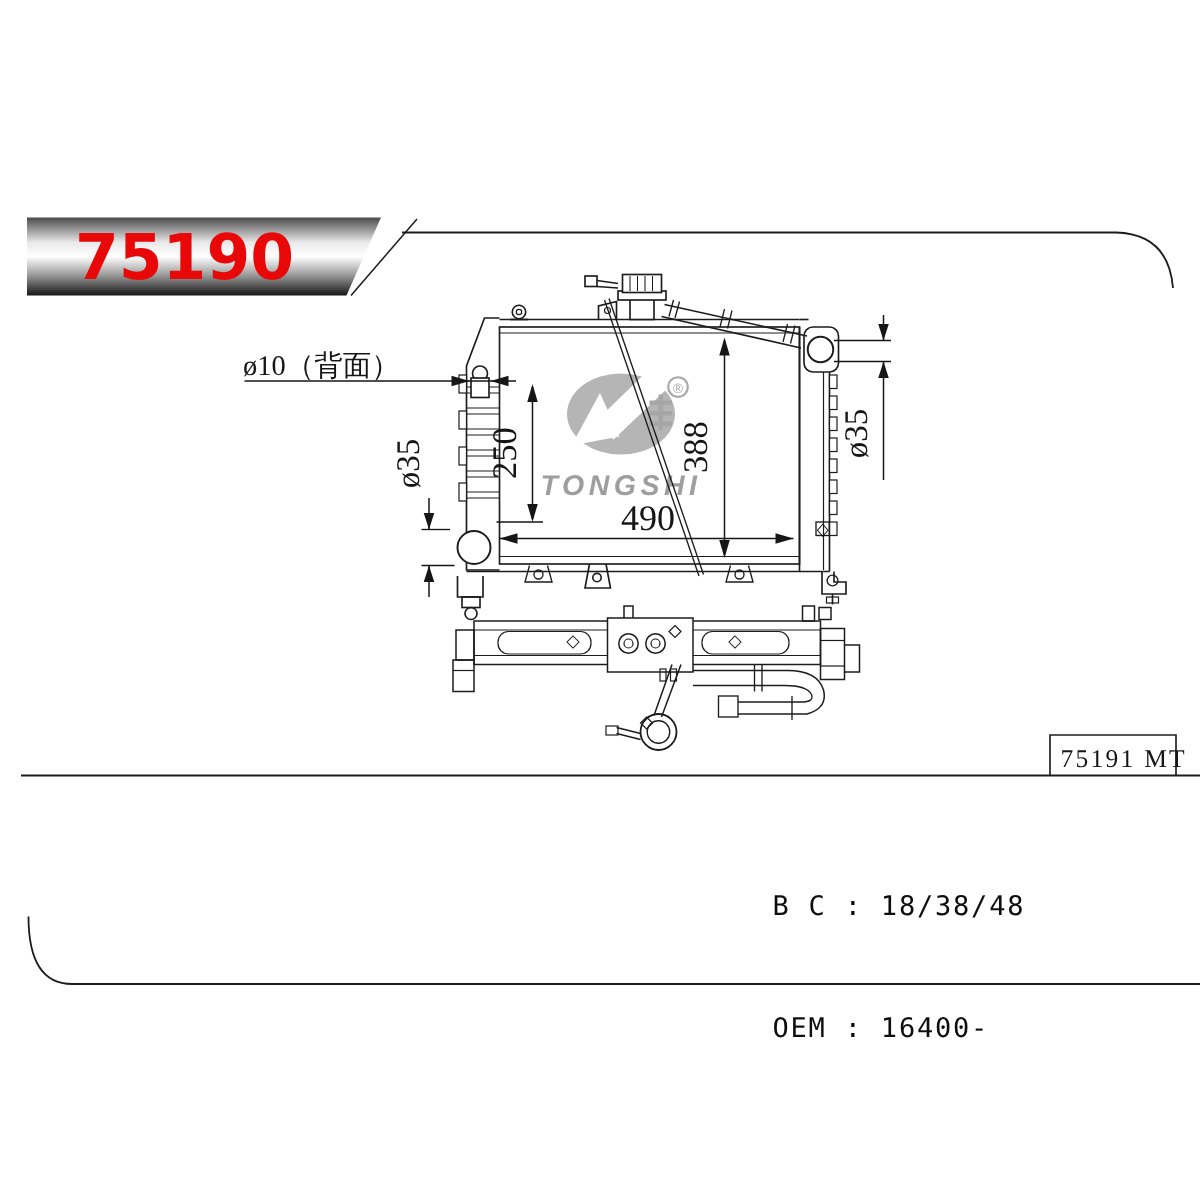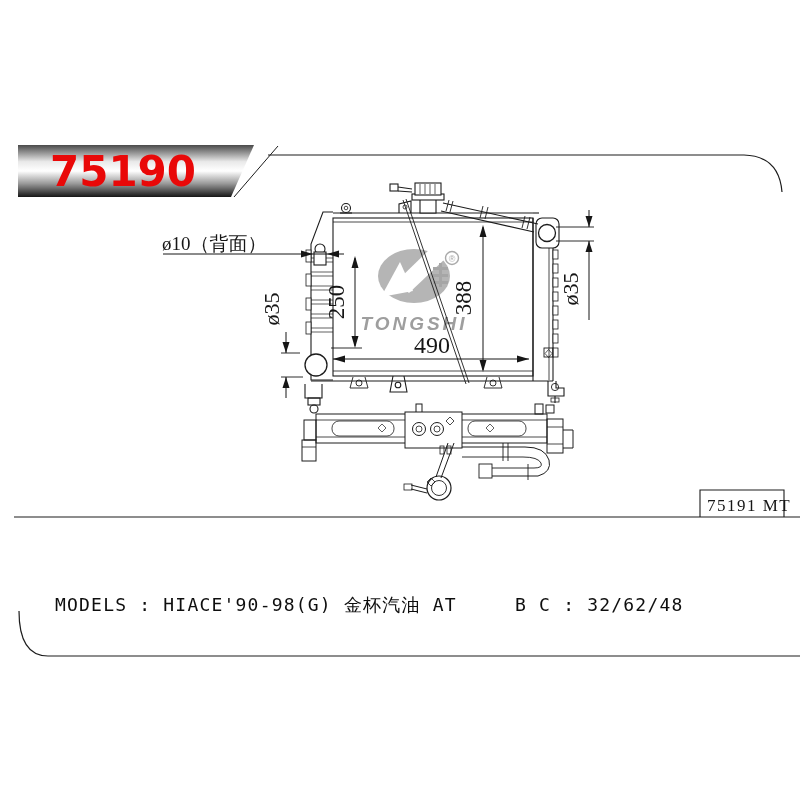--- a/index.html
+++ b/index.html
@@ -265,19 +265,19 @@
     </g>
   </g>
 
   <g>
     <path d="M700,517 V490 H784 V517" stroke="#1c1c1c" stroke-width="1.1" fill="none"></path>
     <text x="707" y="511" font-size="17" letter-spacing="1.5" font-family="Liberation Serif, DejaVu Serif, serif" fill="#161616">75191 MT</text>
   </g>
 </svg>
 
 <div class="spec-col spec-left">
-  <div>MODELS : HIACE'90-98(G) 金杯汽油 AT</div>
   
 </div>
 <div class="spec-col spec-right">
-  <div>B C : 32/62/48</div>
+  <div>B C : 18/38/48</div>
+  <div>OEM : 16400-</div>
   
 </div>
 
 </body></html>

